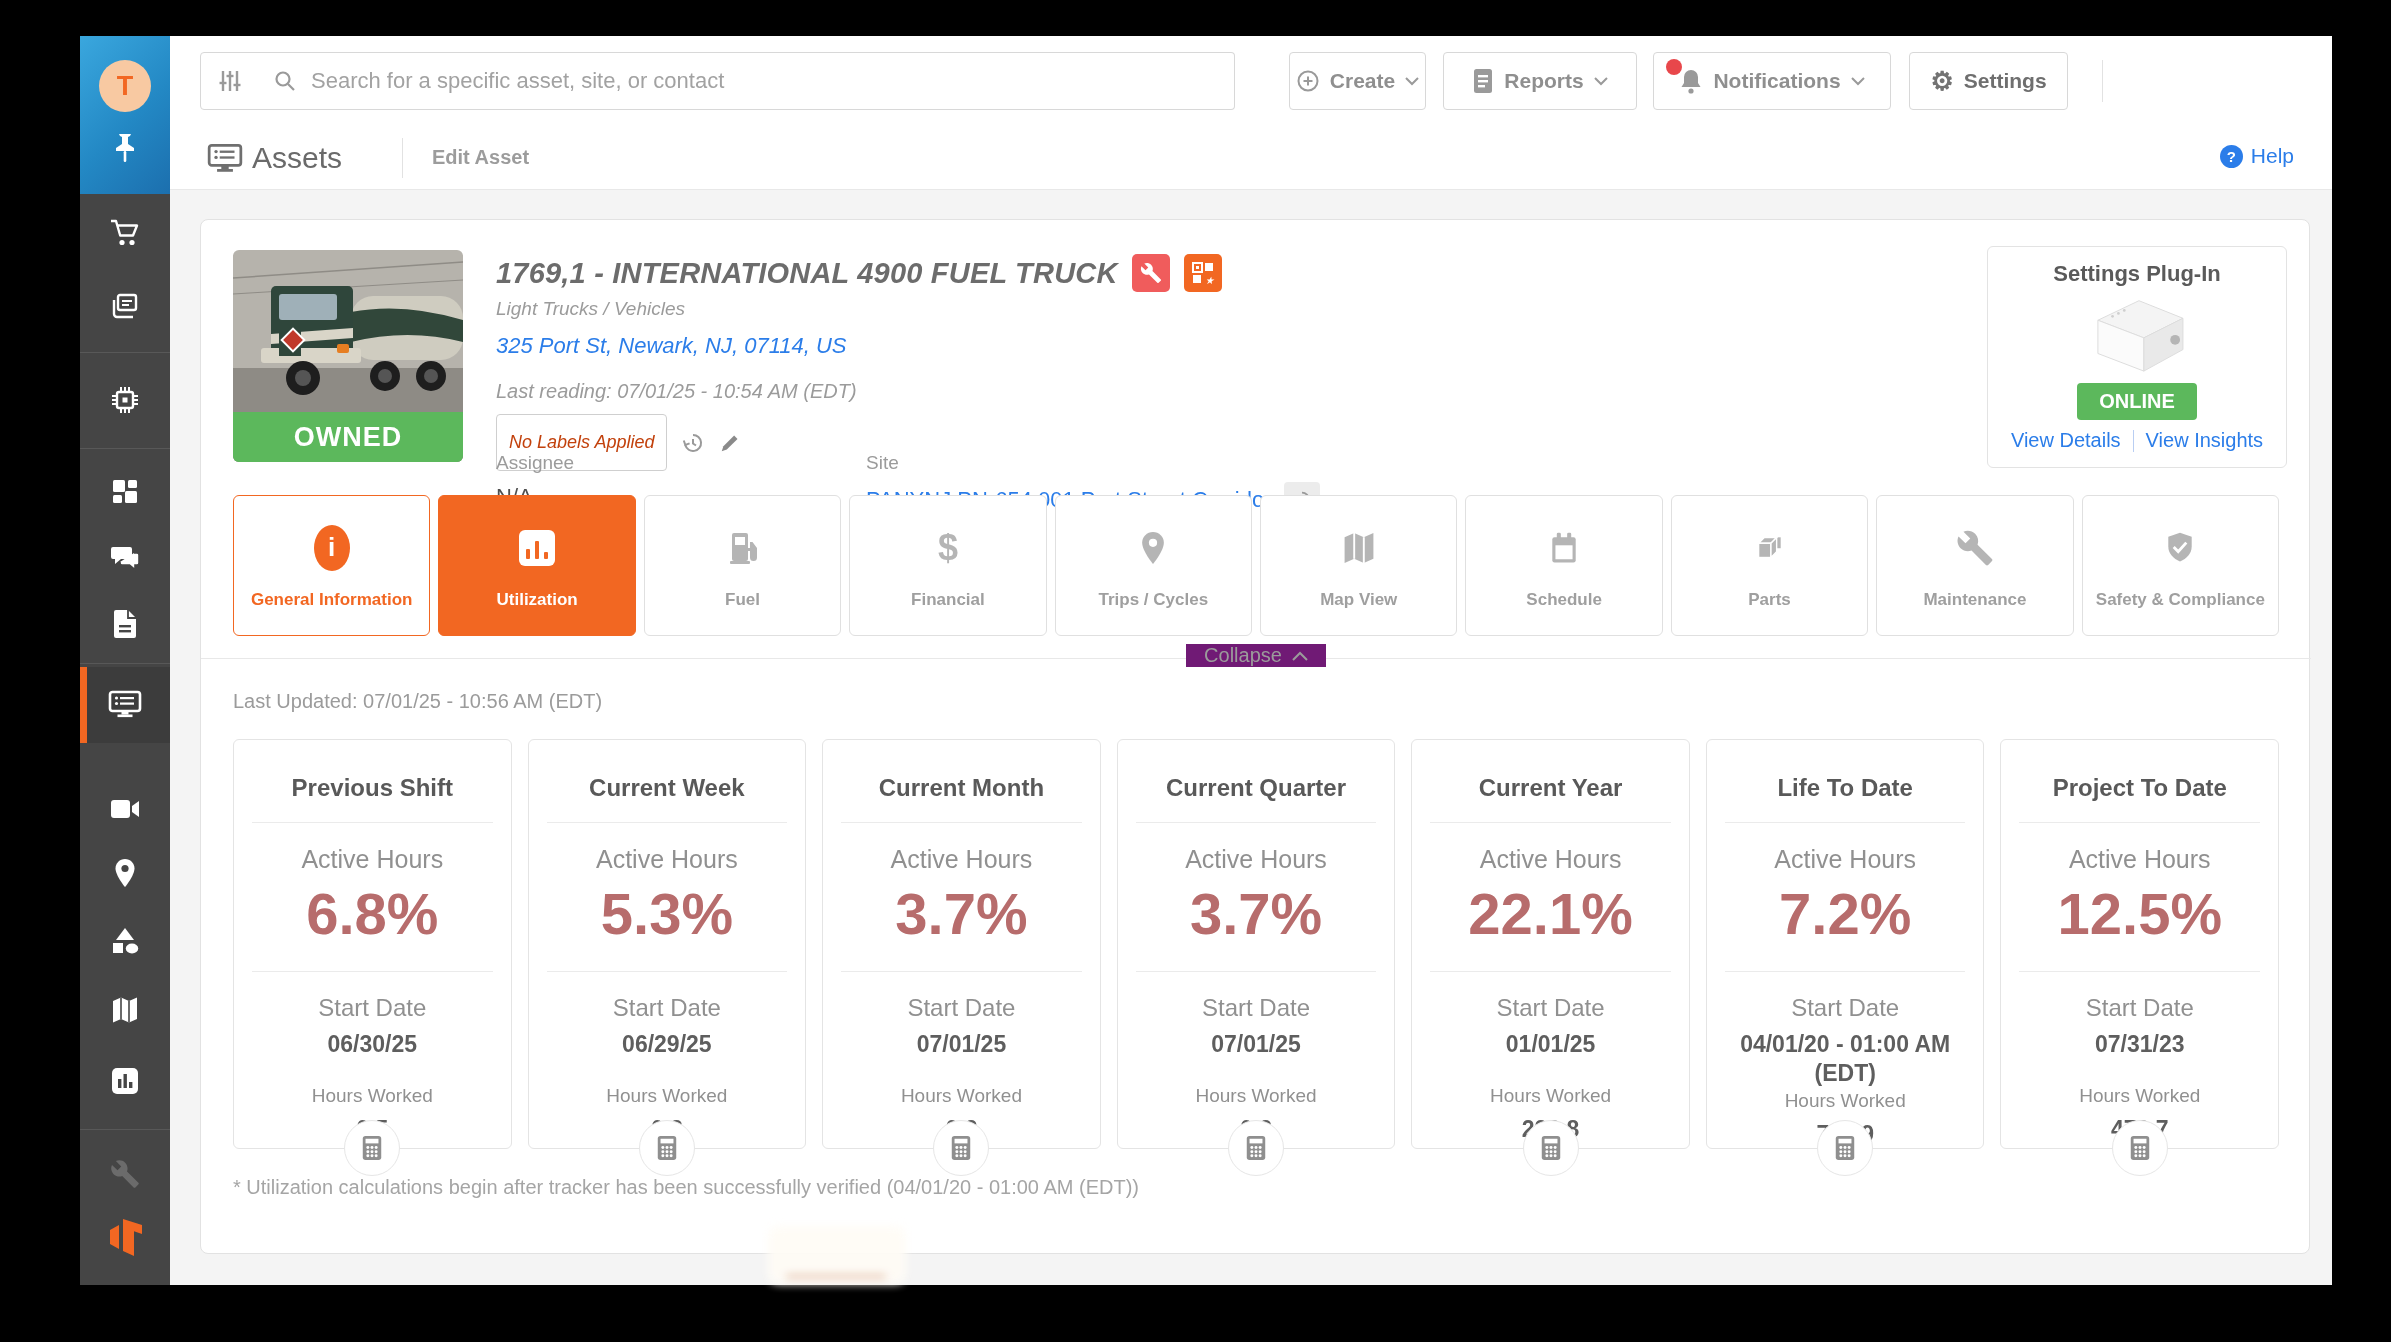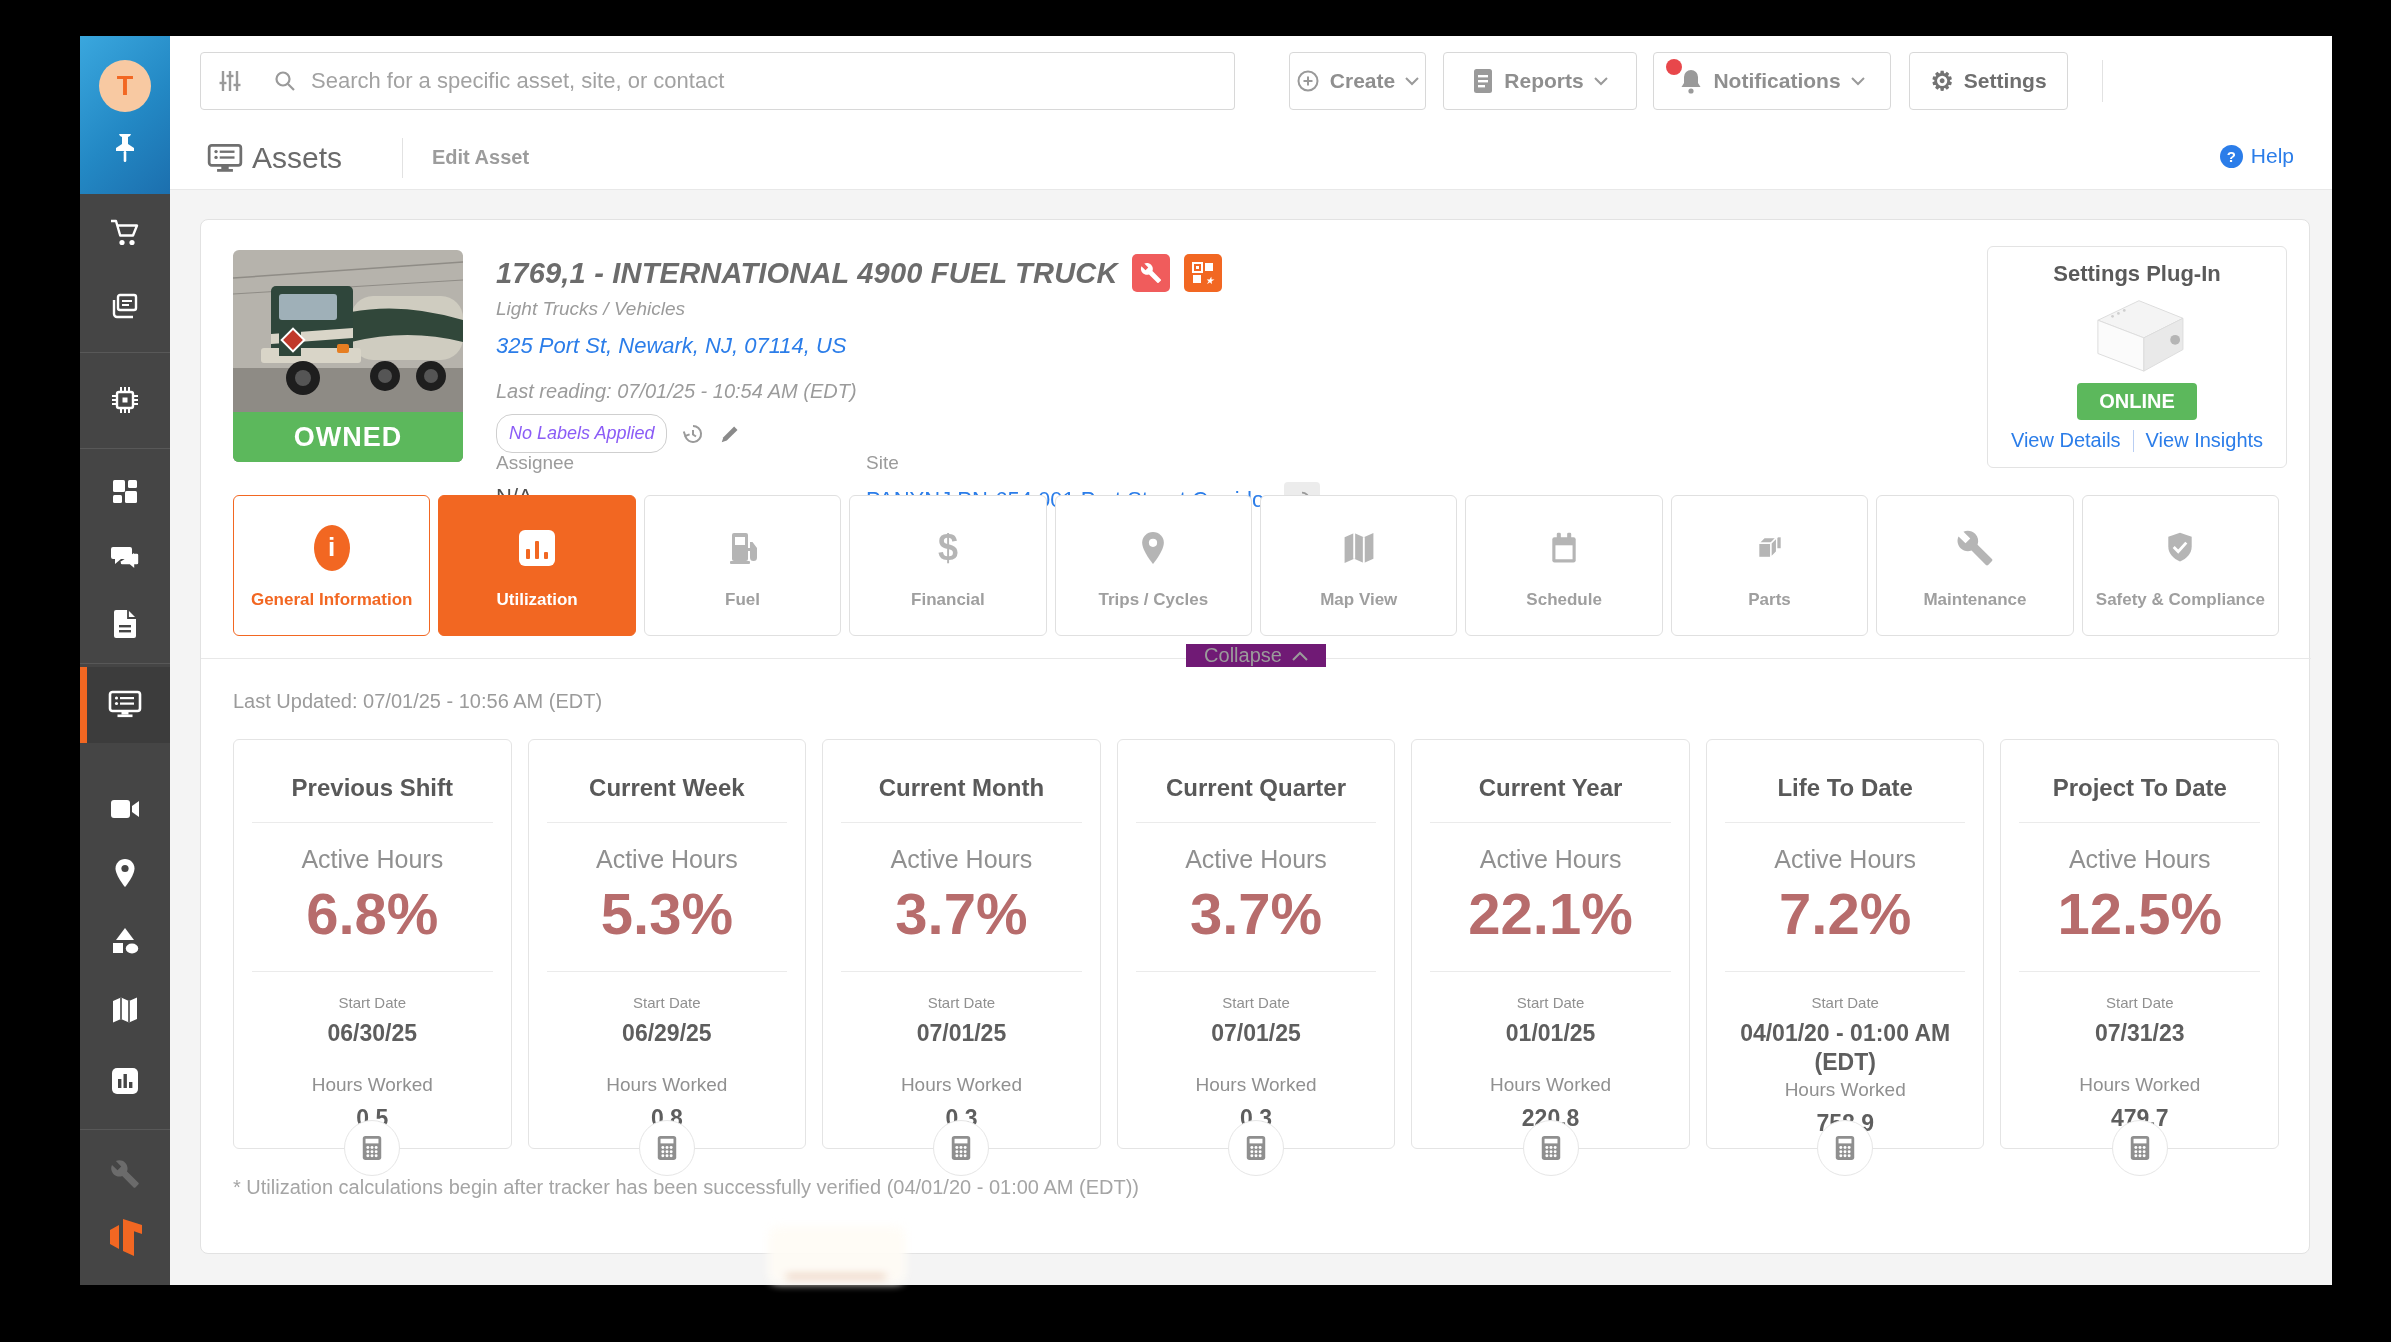--- a/index.html
+++ b/index.html
@@ -65,21 +65,21 @@
   .asset-info{position:absolute;left:295px;top:34px;width:1400px;font-style:italic;}
   .title-row{display:flex;align-items:center;gap:14px;}
   .asset-title{font-size:29px;font-weight:bold;color:#6c6c6c;letter-spacing:.2px;}
   .sq-btn{width:38px;height:38px;border-radius:5px;display:flex;align-items:center;justify-content:center;cursor:pointer;}
   .sq-btn.red{background:#f05c5c;}
   .sq-btn.orange{background:#f26722;}
   .asset-cat{margin-top:6px;font-size:19px;color:#9b9b9b;}
   .asset-addr{margin-top:13px;font-size:22px;color:#2b7de9;cursor:pointer;}
   .asset-read{margin-top:21px;font-size:20px;color:#9b9b9b;}
   .chip-row{margin-top:11px;display:flex;align-items:center;gap:14px;}
-  .chip{border:1px solid #cfcfcf;border-radius:16px;padding:8px 12px;font-size:18px;color:#8b5cf6;background:#fff;}
+  .chip{border:1px solid #cfcfcf;border-radius:4px;padding:17px 12px;font-size:18px;color:#c2410c;background:#fff;}
   .meta-row{position:absolute;left:295px;top:232px;display:flex;}
   .meta-col .lbl{font-size:19px;color:#9b9b9b;}
   .meta-col .val{margin-top:10px;font-size:22px;color:#4f4f4f;}
   .meta-col .val.link{color:#2b7de9;cursor:pointer;}
   .site-wrap{display:flex;align-items:center;gap:12px;}
   .hist-btn{width:36px;height:36px;background:#ececec;border-radius:4px;display:flex;align-items:center;
             justify-content:center;cursor:pointer;}
   .redacted{margin-top:12px;width:210px;height:22px;border-radius:4px;opacity:.45;filter:blur(5px);
             background:linear-gradient(90deg,#cdbfae,#e3d9cc 40%,#c9bdae 70%,#e8e0d5);}
 
@@ -118,21 +118,21 @@
 
   
   .stats{position:absolute;left:32px;top:519px;width:2046px;height:410px;display:flex;gap:16px;}
   .stat{flex:1;background:#fff;border:1px solid #e4e4e4;border-radius:6px;position:relative;text-align:center;
         padding-top:34px;}
   .stat .s-title{font-size:24px;font-weight:bold;color:#595959;}
   .s-div{height:1px;background:#ebebeb;margin:20px 18px 22px;}
   .s-sub{font-size:25px;color:#909090;}
   .s-pct{margin-top:6px;font-size:58px;font-weight:bold;color:#b76c6c;}
   .s-div2{height:1px;background:#ebebeb;margin:24px 18px 0;}
-  .s-lbl{margin-top:22px;font-size:15px;color:#909090;}
+  .s-lbl{margin-top:22px;font-size:24px;color:#909090;}
   .s-val{margin-top:8px;font-size:23px;font-weight:bold;color:#5e5e5e;line-height:1.25;padding:0 10px;}
   .stat.tight .s-lbl2{margin-top:2px;}
   .s-lbl2{margin-top:26px;font-size:19px;color:#909090;}
   .calc{position:absolute;left:50%;bottom:-28px;transform:translateX(-50%);width:56px;height:56px;border-radius:50%;
         background:#fff;border:1px solid #e6e6e6;display:flex;align-items:center;justify-content:center;cursor:pointer;}
 
   .footnote{position:absolute;left:32px;top:956px;font-size:20px;color:#a5a5a5;}
 
   
   .blur-blob{position:absolute;left:768px;top:1226px;width:138px;height:58px;background:#fffcf6;border-radius:10px;

